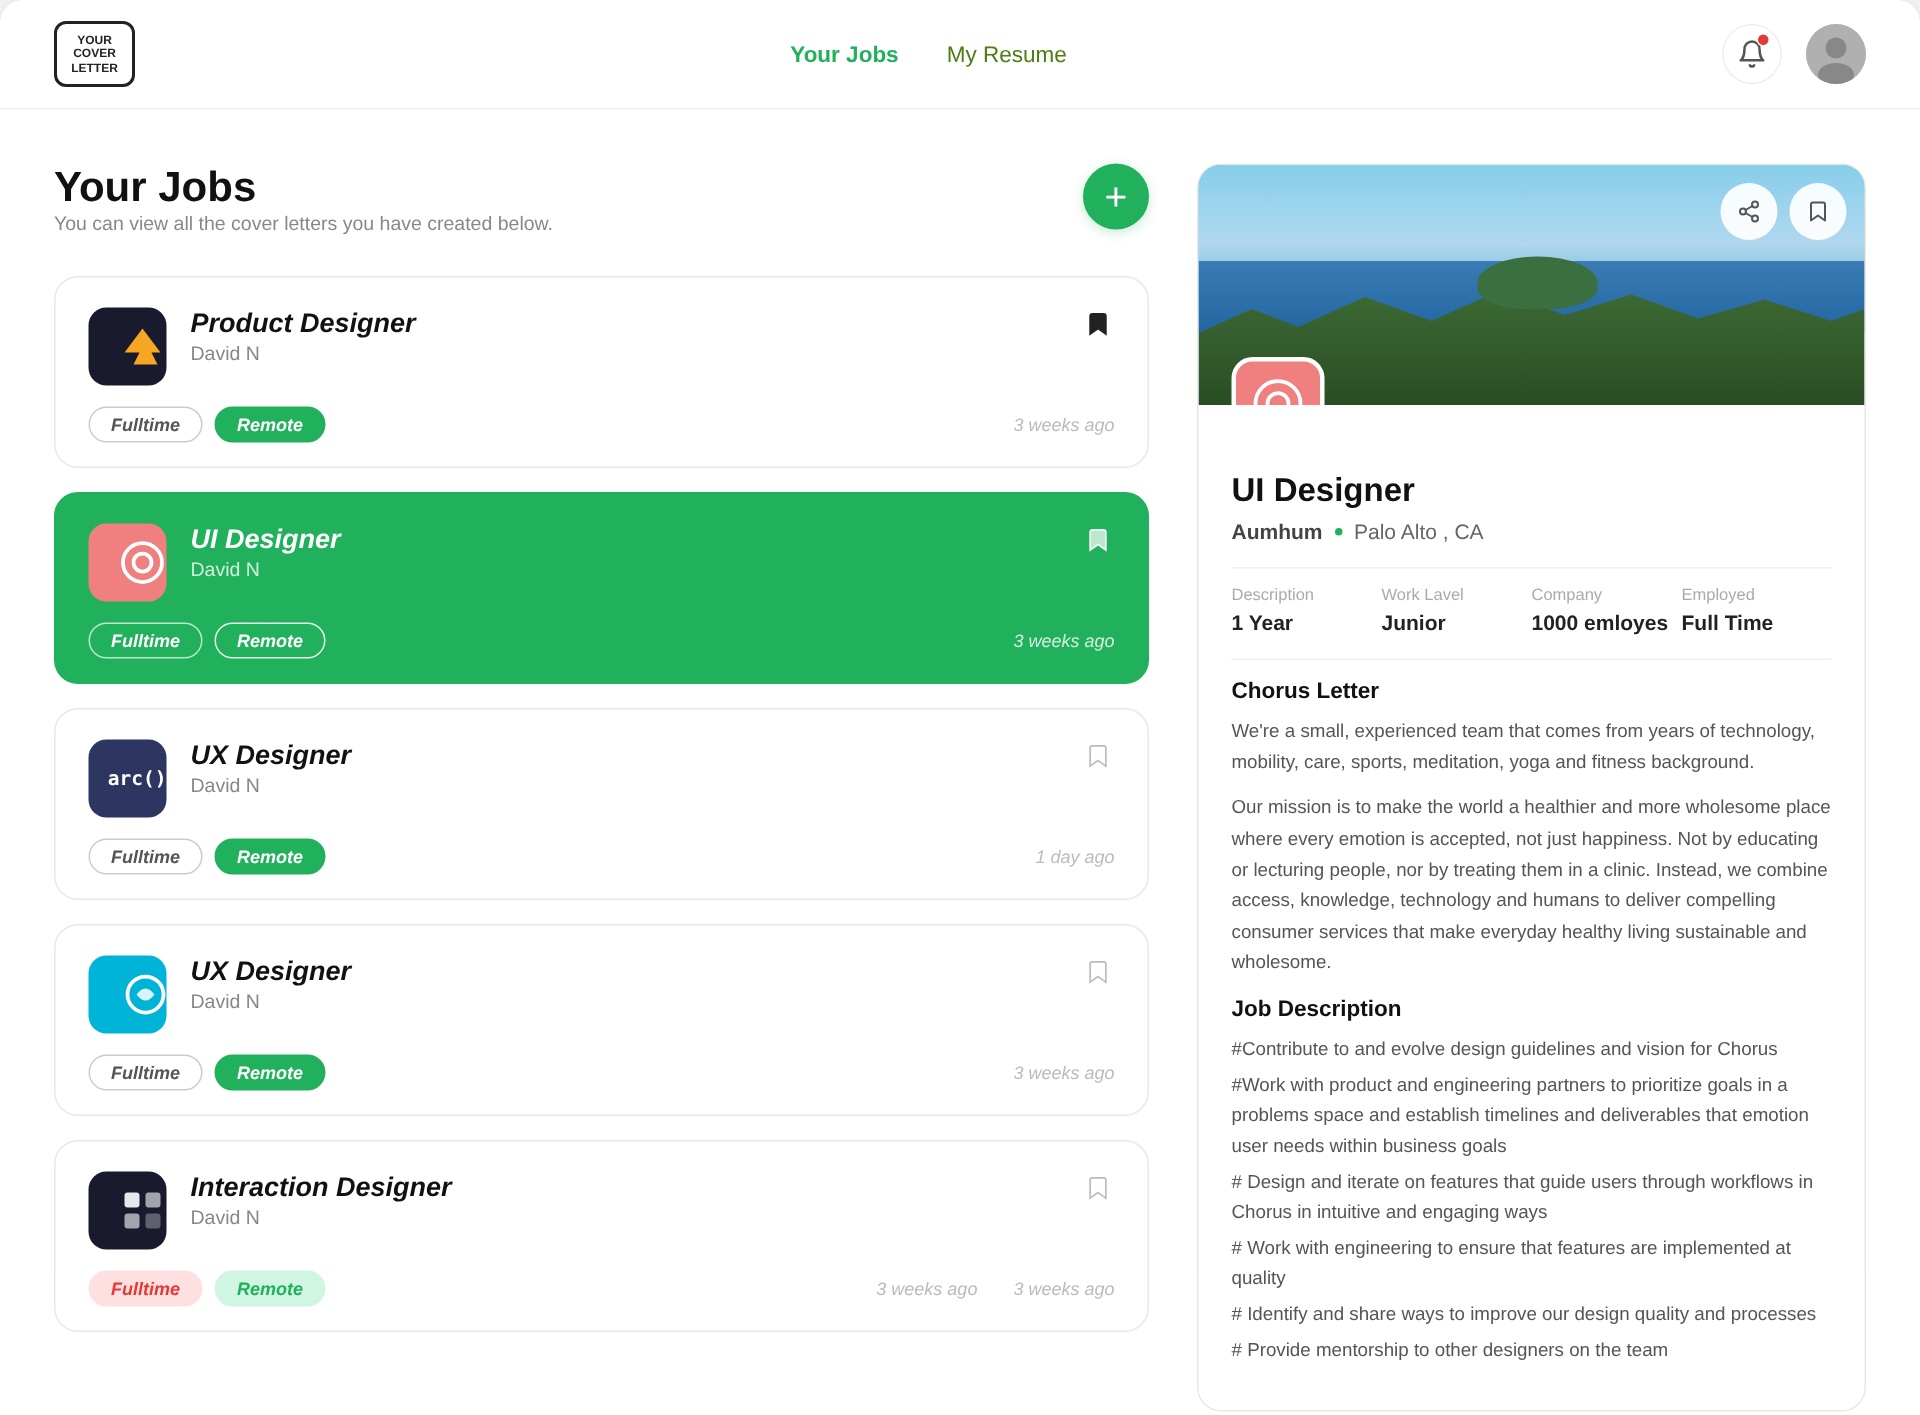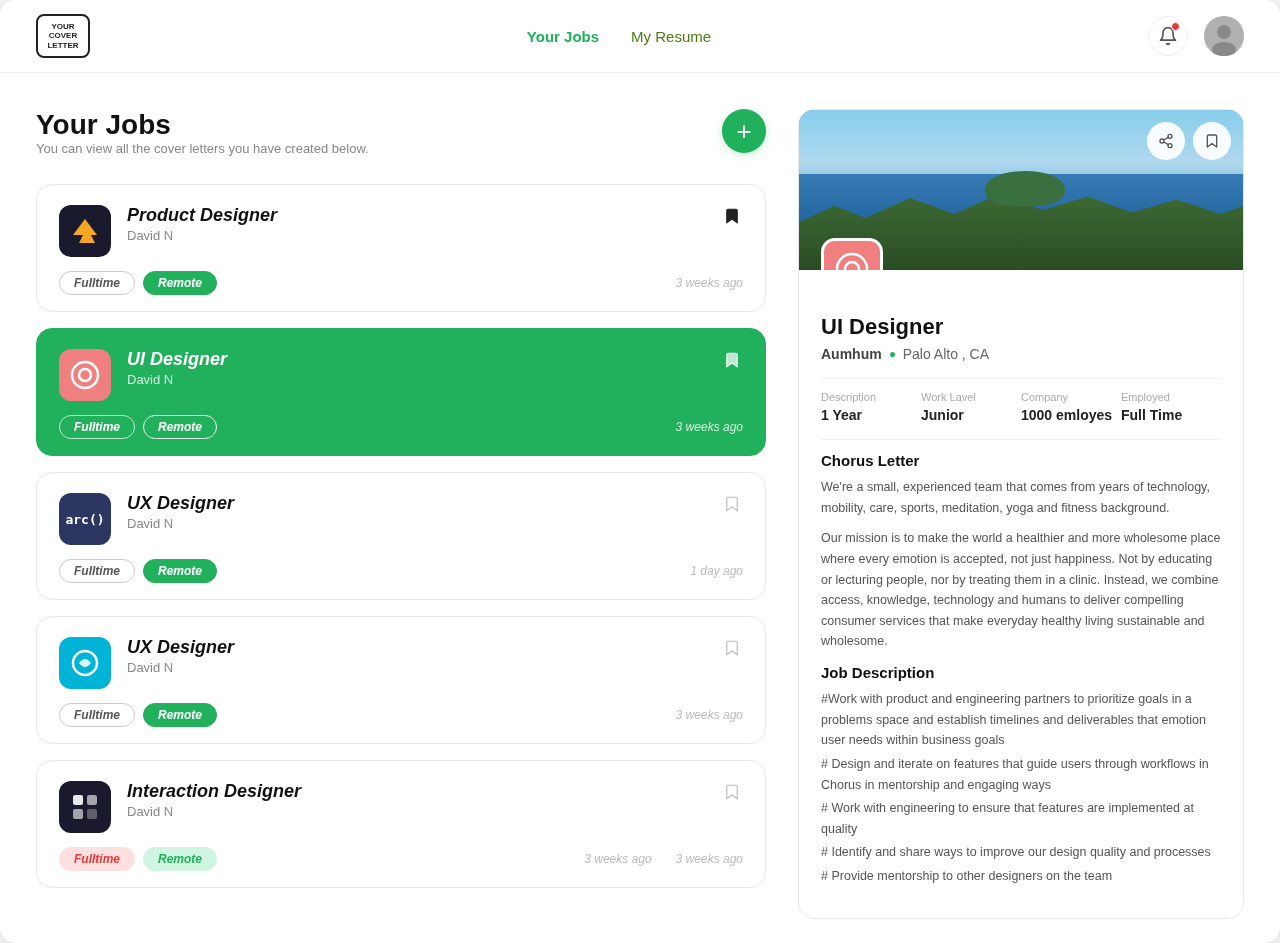--- a/index.html
+++ b/index.html
@@ -171,21 +171,21 @@
       align-items: flex-start;
       gap: 16px;
     }
     .job-logo {
       width: 52px;
       height: 52px;
       border-radius: 12px;
       flex-shrink: 0;
       display: flex;
       align-items: center;
-      justify-content: center;
+      justify-content: flex-end;
       font-size: 22px;
       font-weight: 800;
       overflow: hidden;
     }
     .job-info { flex: 1; }
     .job-title {
       font-size: 18px;
       font-weight: 700;
       color: #111;
       font-style: italic;
@@ -635,22 +635,23 @@
           </div>
 
           <hr class="detail-divider">
 
           <h3 class="detail-section-title">Chorus Letter</h3>
           <p class="detail-text">We're a small, experienced team that comes from years of technology, mobility, care, sports, meditation, yoga and fitness background.</p>
           <p class="detail-text">Our mission is to make the world a healthier and more wholesome place where every emotion is accepted, not just happiness. Not by educating or lecturing people, nor by treating them in a clinic. Instead, we combine access, knowledge, technology and humans to deliver compelling consumer services that make everyday healthy living sustainable and wholesome.</p>
 
           <h3 class="detail-section-title">Job Description</h3>
           <div class="detail-text" id="job-desc-items">
+              <div style="margin-bottom:3px;">#Contribute to and evolve design guidelines and vision for Chorus</div>
               <div style="margin-bottom:3px;">#Work with product and engineering partners to prioritize goals in a problems space and establish timelines and deliverables that emotion user needs within business goals</div>
-              <div style="margin-bottom:3px;"># Design and iterate on features that guide users through workflows in Chorus in mentorship and engaging ways</div>
+              <div style="margin-bottom:3px;"># Design and iterate on features that guide users through workflows in Chorus in intuitive and engaging ways</div>
               <div style="margin-bottom:3px;"># Work with engineering to ensure that features are implemented at quality</div>
               <div style="margin-bottom:3px;"># Identify and share ways to improve our design quality and processes</div>
               <div style="margin-bottom:3px;"># Provide mentorship to other designers on the team</div>
             </div>
 
         </div>
       </div>
     </div>
   </div>
 </div>

